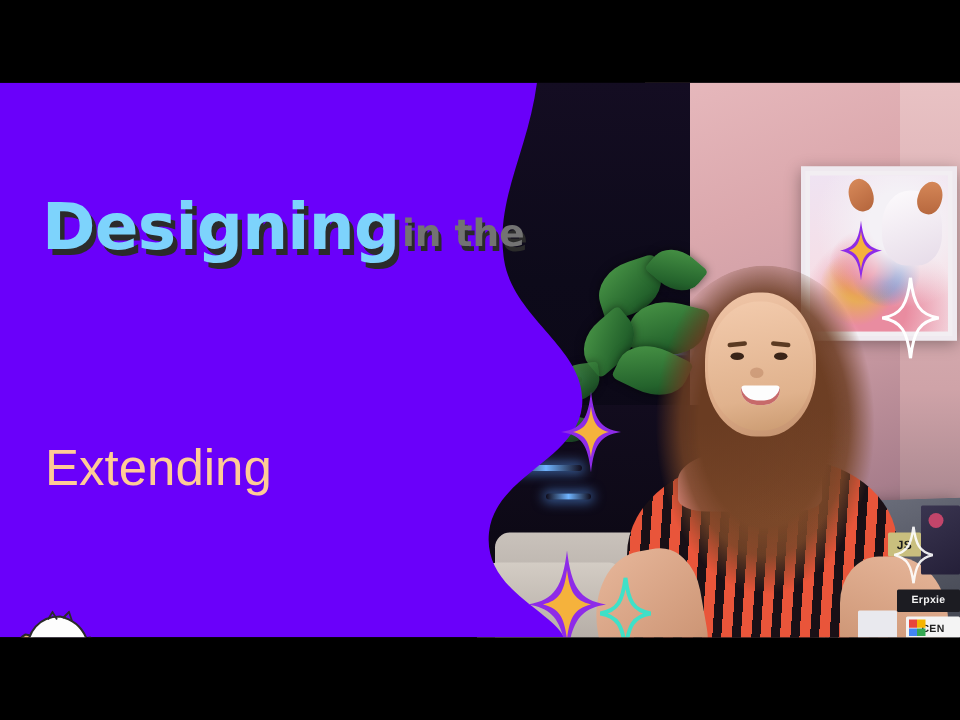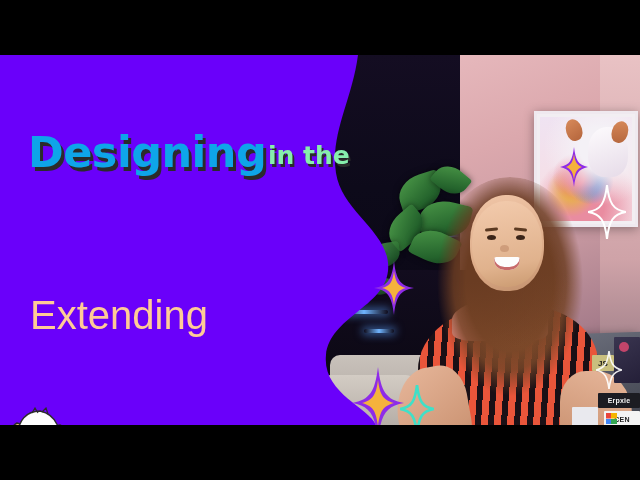--- a/index.html
+++ b/index.html
@@ -202,35 +202,35 @@
   #purple{
     position:absolute; left:0; top:0; width:640px; height:370px; z-index:20;
   }
 
   
   #textblock{ position:absolute; left:0; top:0; width:400px; height:370px; z-index:30; }
   .title-line{
     position:absolute;
     font-family:"DejaVu Sans", sans-serif;
     font-weight:bold;
-    color:#0ea5e9;
+    color:#7dd3fc;
     letter-spacing:-0.5px;
     text-shadow:3px 4px 0 #2b2b2b;
     white-space:nowrap;
   }
   #t1{ left:28px; top:72px; font-size:43px; }
   #t1small{ left:268px; top:86px; font-size:25px; font-weight:bold;
-            font-family:"DejaVu Sans", sans-serif; color:#86efac;
+            font-family:"DejaVu Sans", sans-serif; color:#737373;
             text-shadow:2px 3px 0 #2b2b2b; position:absolute; white-space:nowrap;}
   #t2{ left:28px; top:148px; font-size:43px; }
   .sub-line{
     position:absolute; font-family:"Liberation Sans", sans-serif;
     font-weight:normal; white-space:nowrap;
   }
-  #s1{ left:30px; top:238px; font-size:40px; }
+  #s1{ left:30px; top:238px; font-size:34px; }
   #s2{ left:30px; top:282px; font-size:34px; }
 
   
   #dog{ position:absolute; left:4px; top:352px; width:74px; height:72px; z-index:35; }
 
   
   .spark{ position:absolute; z-index:28; pointer-events:none; }
 </style>
 </head>
 <body>

